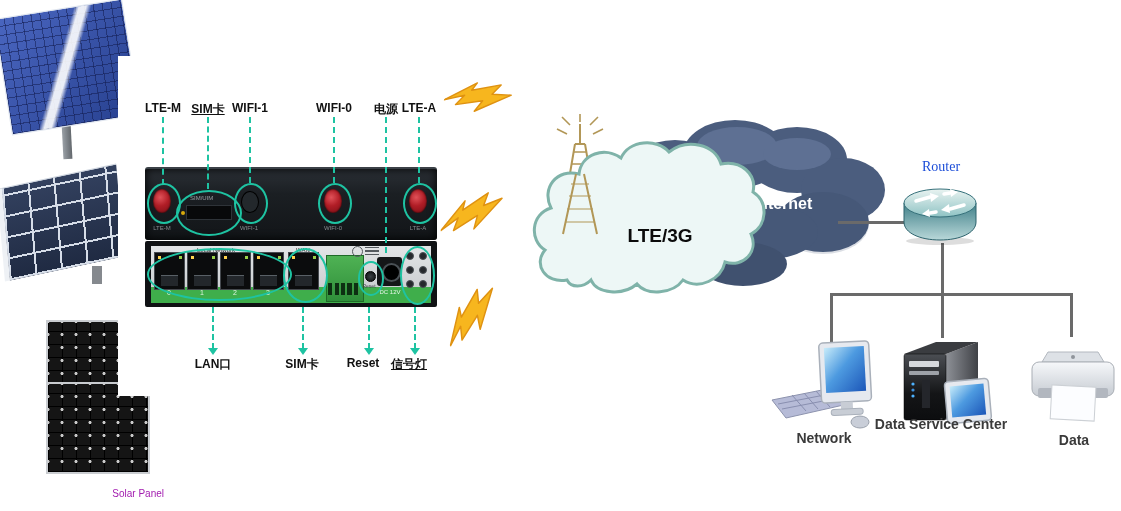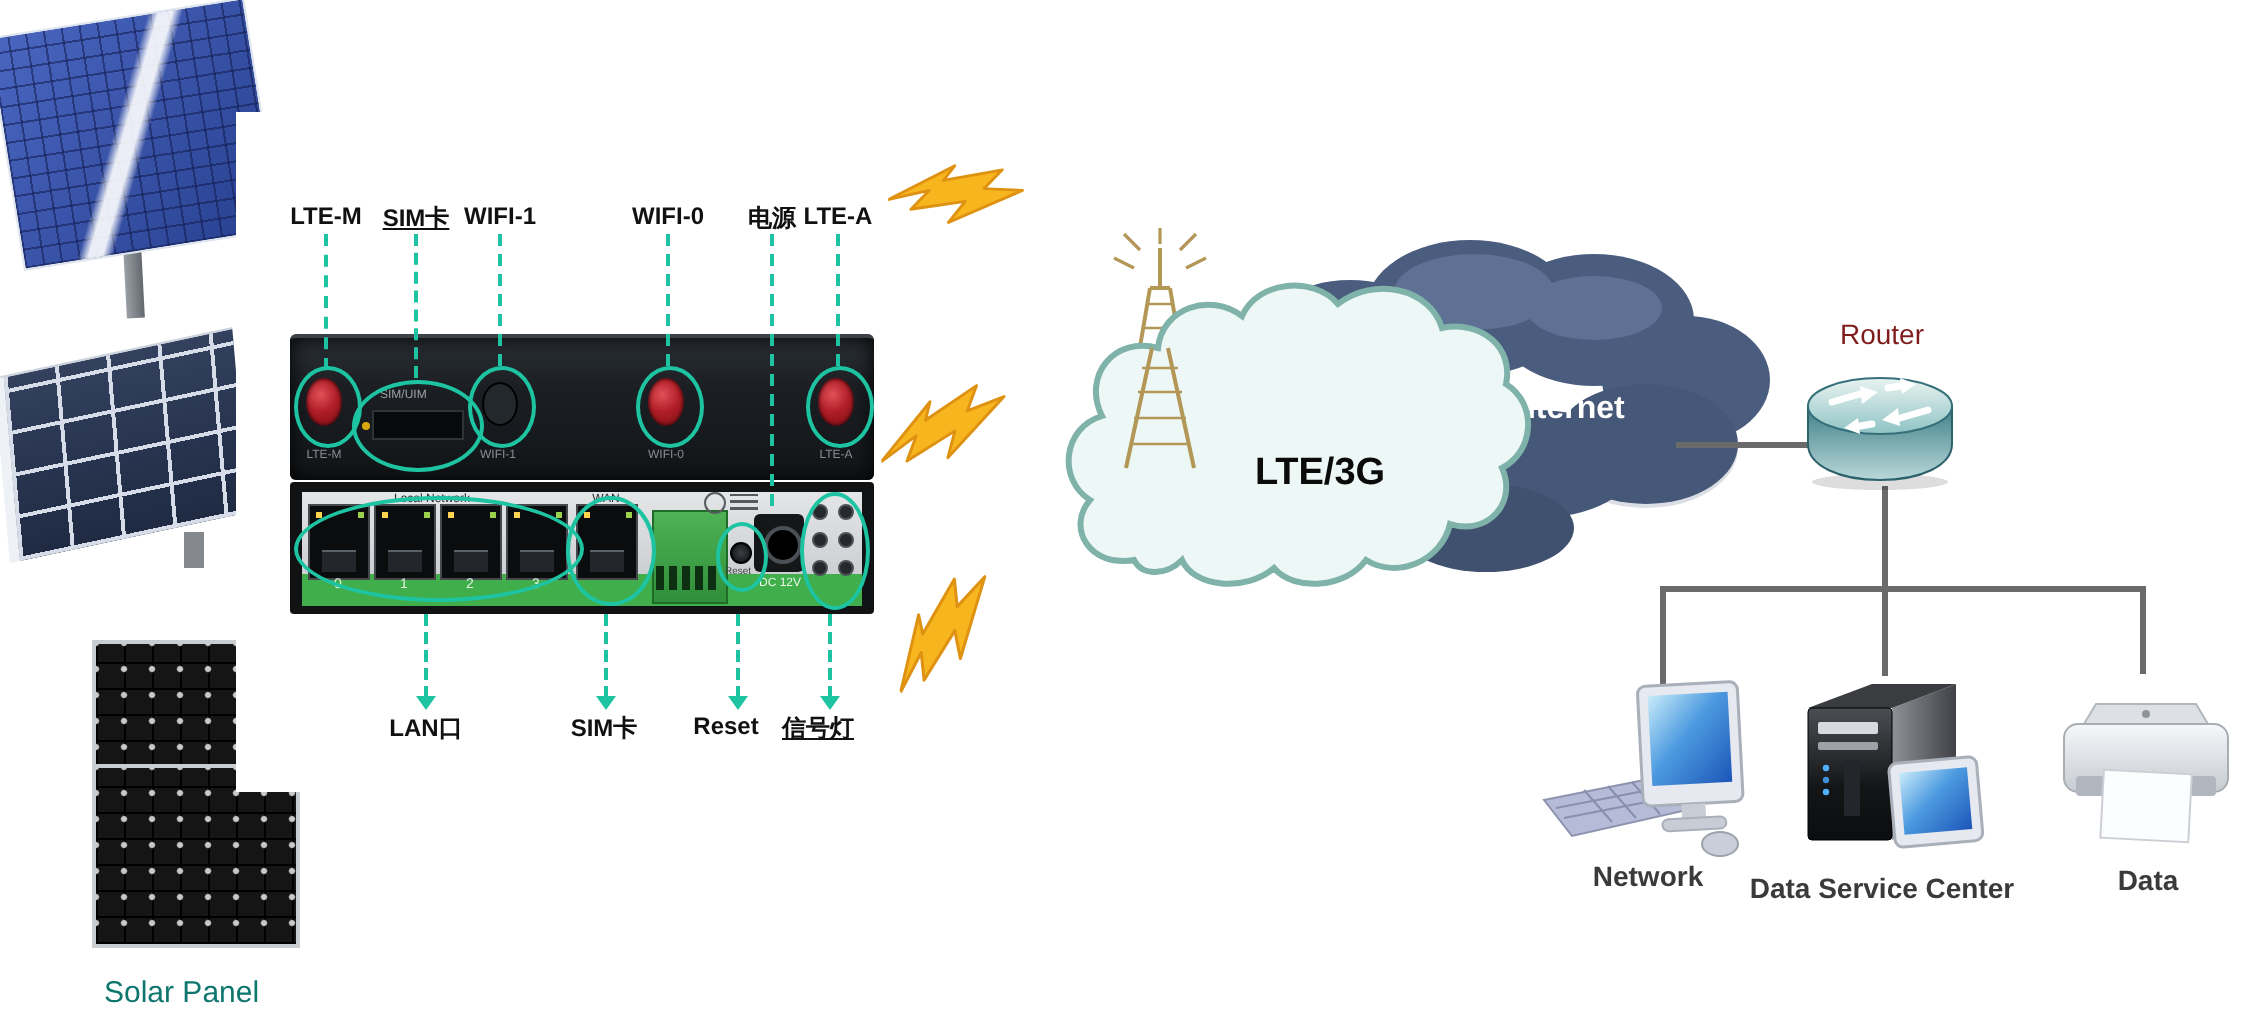--- a/index.html
+++ b/index.html
@@ -73,21 +73,21 @@
         repeating-linear-gradient(90deg,#d6dde8 0 2px,transparent 2px 26px),
         repeating-linear-gradient(0deg,#d6dde8 0 2px,transparent 2px 21px),
         linear-gradient(180deg,#33415f,#1f2a42);"></div>
   </div>
 
   <div class="abs" style="left:46px;top:316px;width:110px;height:158px;z-index:1;">
     <div class="abs solar-dots" style="left:0;top:4px;width:74px;height:64px;border-bottom:none;"></div>
     <div class="abs solar-dots" style="left:0;top:66px;width:104px;height:92px;"></div>
   </div>
 
-  <div class="abs" style="left:52px;top:488px;width:112px;text-align:left;font-size:15px;color:#0f766e;z-index:1;">Solar Panel</div>
+  <div class="abs" style="left:52px;top:488px;width:112px;text-align:right;font-size:10px;color:#a21caf;z-index:1;">Solar Panel</div>
 
   <div class="abs" style="left:118px;top:56px;width:332px;height:340px;background:#fff;z-index:2;"></div>
 
   <div class="tlabel" style="left:163px;top:101px;">LTE-M</div>
   <div class="tlabel" style="left:208px;top:101px;text-decoration:underline;">SIM卡</div>
   <div class="tlabel" style="left:250px;top:101px;">WIFI-1</div>
   <div class="tlabel" style="left:334px;top:101px;">WIFI-0</div>
   <div class="tlabel" style="left:386px;top:101px;">电源</div>
   <div class="tlabel" style="left:419px;top:101px;">LTE-A</div>
 
@@ -223,21 +223,21 @@
     </g>
   </svg>
 
   <div class="wire" style="left:838px;top:221px;width:68px;height:3px;"></div>
   <div class="wire" style="left:941px;top:243px;width:3px;height:52px;"></div>
   <div class="wire" style="left:830px;top:293px;width:243px;height:3px;"></div>
   <div class="wire" style="left:830px;top:293px;width:3px;height:54px;"></div>
   <div class="wire" style="left:941px;top:293px;width:3px;height:45px;"></div>
   <div class="wire" style="left:1070px;top:293px;width:3px;height:44px;"></div>
 
-  <div class="endlabel" style="left:911px;top:159px;width:60px;font-weight:normal;color:#7f1d1d;">Router</div>
+  <div class="endlabel" style="left:911px;top:159px;width:60px;font-weight:normal;color:#1d4ed8;font-family:Liberation Serif, serif;">Router</div>
 
   <svg class="abs" style="left:900px;top:182px;width:80px;height:64px;z-index:3;" viewBox="0 0 80 64">
     <defs>
       <linearGradient id="rtop" x1="0" y1="0" x2="0" y2="1">
         <stop offset="0" stop-color="#e9f3f1"></stop>
           <stop offset="1" stop-color="#8fc3c4"></stop>
       </linearGradient>
       <linearGradient id="rbody" x1="0" y1="0" x2="0" y2="1">
         <stop offset="0" stop-color="#3f7f88"></stop>
           <stop offset="1" stop-color="#b9d8d9"></stop>
@@ -299,21 +299,21 @@
     <rect x="13" y="39" width="30" height="4" rx="1" fill="#9ea2a8"></rect>
     <circle cx="17" cy="52" r="1.6" fill="#4db2ff"></circle>
       <circle cx="17" cy="58" r="1.6" fill="#3f8fd9"></circle>
       <circle cx="17" cy="64" r="1.6" fill="#4db2ff"></circle>
     <rect x="26" y="48" width="8" height="28" fill="#24262b"></rect>
     <g transform="rotate(-5 72 70)">
       <rect x="50" y="48" width="44" height="42" rx="4" fill="#e6e9ef" stroke="#a9b0ba" stroke-width="1.5"></rect>
       <rect x="55" y="53" width="34" height="31" fill="url(#scr)"></rect>
     </g>
   </svg>
-  <div class="endlabel" style="left:861px;top:436px;width:160px;">Data Service Center</div>
+  <div class="endlabel" style="left:861px;top:416px;width:160px;">Data Service Center</div>
 
   <svg class="abs" style="left:1026px;top:346px;width:94px;height:80px;z-index:3;" viewBox="0 0 94 80">
     <defs>
       <linearGradient id="pbody" x1="0" y1="0" x2="0" y2="1">
         <stop offset="0" stop-color="#f6f8fa"></stop>
           <stop offset="1" stop-color="#c6cbd2"></stop>
       </linearGradient>
     </defs>
     <polygon points="22,6 72,6 78,16 16,16" fill="#dde1e6" stroke="#b3b8bf"></polygon>
     <circle cx="47" cy="11" r="2" fill="#8f949b"></circle>

